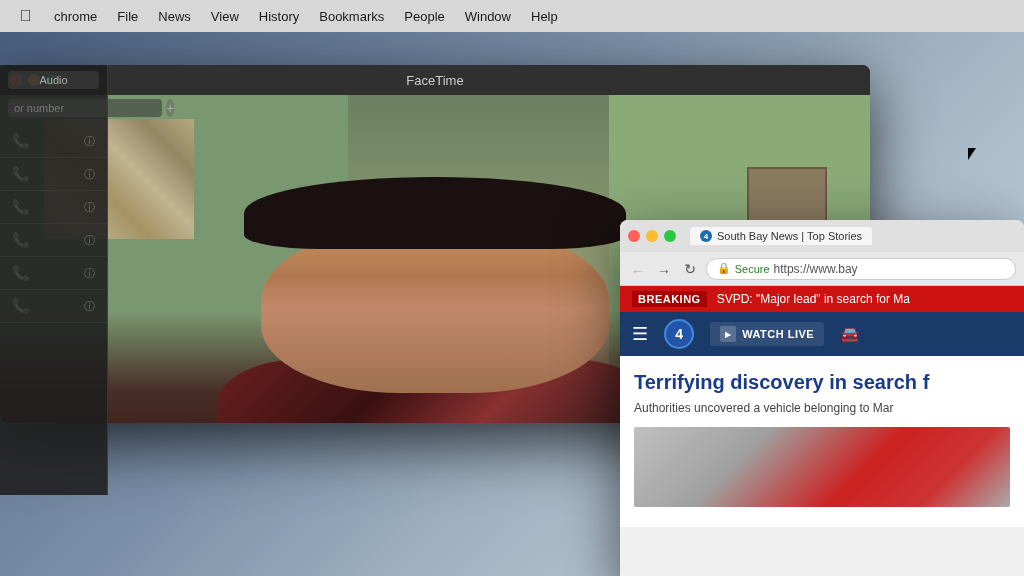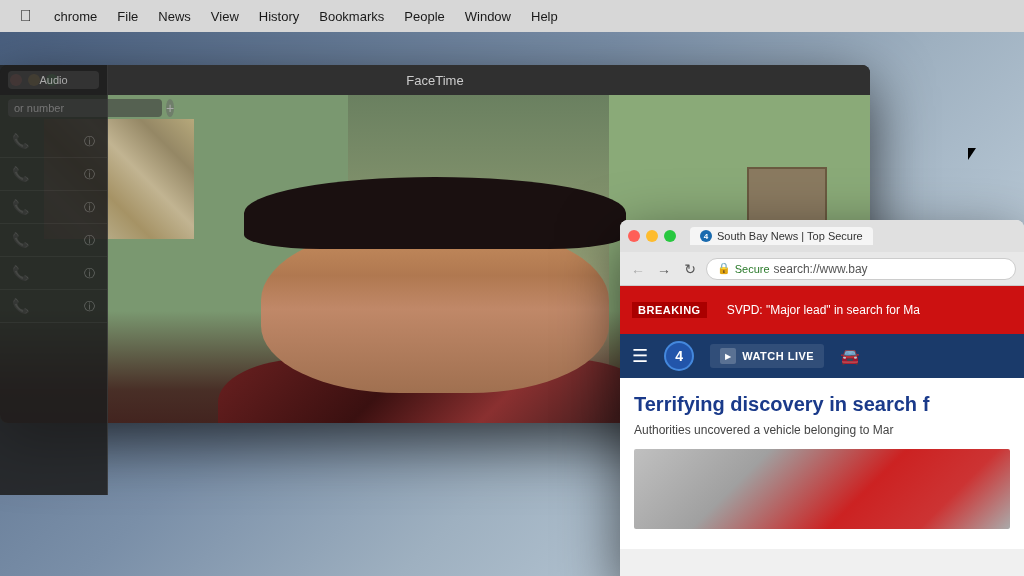--- a/index.html
+++ b/index.html
@@ -354,26 +354,26 @@
       gap: 4px;
       font-size: 12px;
       border: 1px solid #ccc;
     }
     .secure-icon { color: #2a7a2a; font-size: 11px; }
     .secure-text { color: #2a7a2a; font-size: 11px; font-weight: 500; }
     .url-text { color: #555; font-size: 12px; }
 
     
     .breaking-bar {
-      height: 48px;
+      height: 26px;
       background: #cc1111;
       display: flex;
       align-items: center;
       padding: 0 12px;
-      gap: 20px;
+      gap: 10px;
     }
     .breaking-label {
       background: #aa0000;
       color: white;
       font-size: 11px;
       font-weight: 800;
       padding: 2px 6px;
       letter-spacing: 0.5px;
     }
     .breaking-text {
@@ -565,32 +565,32 @@
 </div>
 
 <div class="browser-window">
 
   <div class="browser-titlebar">
     <div class="browser-btn browser-close"></div>
     <div class="browser-btn browser-min"></div>
     <div class="browser-btn browser-max"></div>
     <div class="browser-tab">
       <div class="browser-tab-icon">4</div>
-      <span class="browser-tab-text">South Bay News | Top Secure</span>
+      <span class="browser-tab-text">South Bay News | Top Stories</span>
     </div>
   </div>
 
   <div class="browser-toolbar">
     <div class="nav-btn disabled">←</div>
     <div class="nav-btn">→</div>
     <div class="nav-btn">↻</div>
     <div class="address-bar">
       <span class="secure-icon">🔒</span>
       <span class="secure-text">Secure</span>
-      <span class="url-text">search://www.bay</span>
+      <span class="url-text">https://www.bay</span>
     </div>
   </div>
 
   <div class="breaking-bar">
     <span class="breaking-label">BREAKING</span>
     <span class="breaking-text">SVPD: "Major lead" in search for Ma</span>
   </div>
 
   <div class="news-navbar">
     <span class="hamburger">☰</span>

